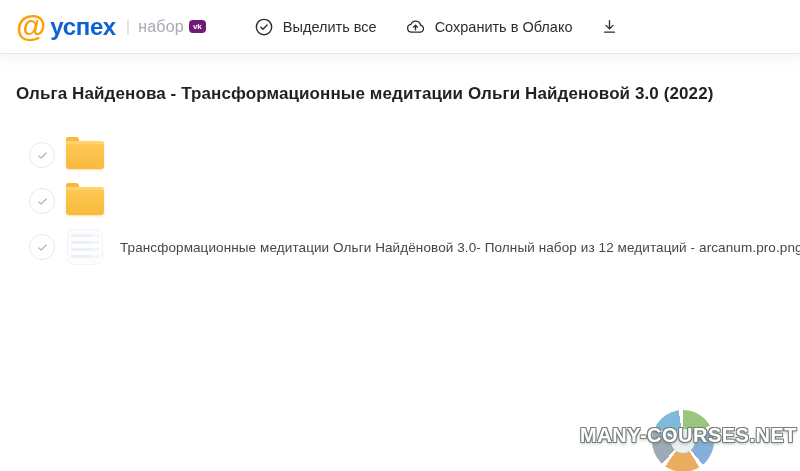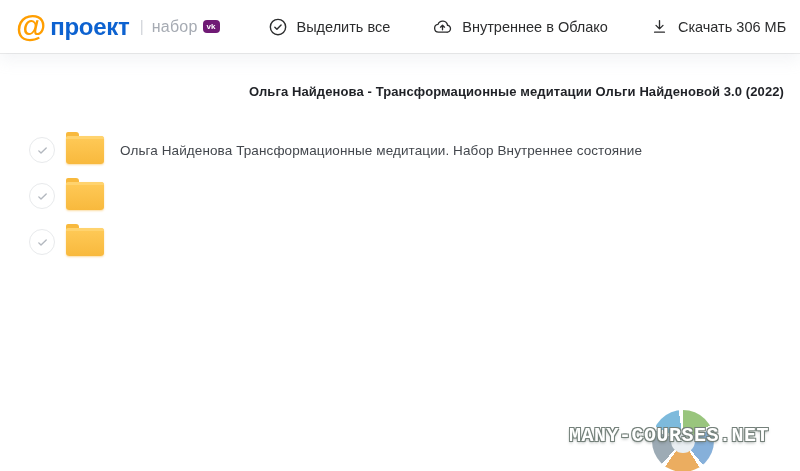--- a/index.html
+++ b/index.html
@@ -33,38 +33,37 @@
   }
   .logo-divider { color: #d5d8dd; font-size: 17px; margin: 0 8px 0 10px; font-weight: 400; }
   .logo-project { color: #a6abb3; font-size: 16px; letter-spacing: 0.2px; }
   .vk-badge {
     display: inline-flex; align-items: center; justify-content: center;
     width: 17px; height: 13px; margin-left: 5px;
     background: #701a75; border-radius: 4px;
     color: #ffffff; font-size: 8px; font-weight: 700; line-height: 1;
   }
 
-  .actions { display: flex; align-items: center; margin-left: 48px; gap: 42px; justify-content: flex-end; }
+  .actions { display: flex; align-items: center; margin-left: 48px; gap: 28px; justify-content: flex-end; }
   .action {
     display: flex; align-items: center; gap: 9px;
     background: none; border: none; cursor: pointer;
     font-family: inherit; font-size: 14.5px; color: #2c2d2e;
     white-space: nowrap; padding: 0;
   }
   .action svg { display: block; }
 
   
   .main { padding: 0 16px; }
   .page-title {
     margin-top: 31px;
-    font-size: 13px;
+    font-size: 17px;
     font-weight: 700;
     color: #1f2126;
     letter-spacing: 0.1px;
-    text-align: right;
   }
 
   .file-list { margin-top: 28px; }
   .file-row {
     display: flex; align-items: center;
     height: 46px;
     padding-left: 13px;
     cursor: pointer;
   }
   .check-circle {
@@ -145,39 +144,39 @@
     position: absolute; left: 50%; top: 50%;
     width: 24px; height: 24px;
     transform: translate(-50%, -50%);
     border-radius: 50%;
     background: #e8eef2;
   }
   .wm-text {
     position: absolute;
     left: 0; right: 0; top: 50%;
     transform: translateY(-52%);
-    text-align: left;
-    font-family: Liberation Mono, monospace;
+    text-align: right;
+    font-family: Liberation Sans, sans-serif;
     font-size: 20px;
     font-weight: 700;
     letter-spacing: 0.5px;
     color: #ffffff;
     text-shadow:
       -1px -1px 0 #74807a, 1px -1px 0 #74807a,
       -1px 1px 0 #74807a, 1px 1px 0 #74807a,
       0 2px 3px rgba(90,100,95,0.5);
   }
 </style>
 </head>
 <body>
 
 <div class="header">
   <div class="logo">
     <span class="logo-at">@</span>
-    <span class="logo-brand">проект</span>
+    <span class="logo-brand">успех</span>
     <span class="logo-divider">|</span>
     <span class="logo-project">набор</span>
     <span class="vk-badge">vk</span>
   </div>
 
   <div class="actions">
     <button class="action">
       <span>
         <svg width="20" height="20" viewBox="0 0 24 24" fill="none">
           <circle cx="12" cy="12" r="9.2" stroke="#2c2d2e" stroke-width="1.7"></circle>
@@ -187,74 +186,73 @@
       <span>Выделить все</span>
     </button>
 
     <button class="action">
       <span>
         <svg width="21" height="20" viewBox="0 0 24 24" fill="none">
           <path d="M7.2 18.2a4.7 4.7 0 0 1-.55-9.36 5.9 5.9 0 0 1 11.4 1.1 4.15 4.15 0 0 1-1.25 8.26H7.2z" stroke="#2c2d2e" stroke-width="1.6" stroke-linejoin="round"></path>
           <path d="M12 15.4v-5.2M9.6 12.2L12 9.8l2.4 2.4" stroke="#2c2d2e" stroke-width="1.6" stroke-linecap="round" stroke-linejoin="round"></path>
         </svg>
       </span>
-      <span>Внутреннее в Облако</span>
+      <span>Сохранить в Облако</span>
     </button>
 
     <button class="action">
       <span>
         <svg width="19" height="19" viewBox="0 0 24 24" fill="none">
           <path d="M12 4.5v10M7.6 10.6l4.4 4.4 4.4-4.4" stroke="#2c2d2e" stroke-width="1.7" stroke-linecap="round" stroke-linejoin="round"></path>
           <path d="M5.8 19.2h12.4" stroke="#2c2d2e" stroke-width="1.7" stroke-linecap="round"></path>
         </svg>
       </span>
-      <span>Скачать 306 МБ</span>
     </button>
   </div>
 </div>
 
 <div class="main">
   <h1 class="page-title">Ольга Найденова - Трансформационные медитации Ольги Найденовой 3.0 (2022)</h1>
 
   <div class="file-list">
+
 
     <div class="file-row">
       <span class="check-circle">
         <svg width="13" height="13" viewBox="0 0 14 14" fill="none">
           <path d="M3 7.4l2.4 2.4L11 4.4" stroke="#b3b8bf" stroke-width="1.5" stroke-linecap="round" stroke-linejoin="round"></path>
         </svg>
       </span>
       <span class="icon-cell">
         <span class="folder-icon"></span>
       </span>
-      <span class="file-name">Ольга Найденова Трансформационные медитации. Набор Внутреннее состояние</span>
     </div>
 
     <div class="file-row">
       <span class="check-circle">
         <svg width="13" height="13" viewBox="0 0 14 14" fill="none">
           <path d="M3 7.4l2.4 2.4L11 4.4" stroke="#b3b8bf" stroke-width="1.5" stroke-linecap="round" stroke-linejoin="round"></path>
         </svg>
       </span>
       <span class="icon-cell">
         <span class="folder-icon"></span>
       </span>
     </div>
 
     <div class="file-row">
       <span class="check-circle">
         <svg width="13" height="13" viewBox="0 0 14 14" fill="none">
           <path d="M3 7.4l2.4 2.4L11 4.4" stroke="#b3b8bf" stroke-width="1.5" stroke-linecap="round" stroke-linejoin="round"></path>
         </svg>
       </span>
       <span class="icon-cell">
-        <span class="folder-icon"></span>
-      </span>
+        <span class="image-thumb"></span>
+      </span>
+      <span class="file-name">Трансформационные медитации Ольги Найдёновой 3.0- Полный набор из 12 медитаций - arcanum.pro.png</span>
     </div>
-
 
   </div>
 </div>
 
 <div class="watermark">
   <div class="wm-globe"></div>
   <div class="wm-text">MANY-COURSES.NET</div>
 </div>
 
 </body></html>

